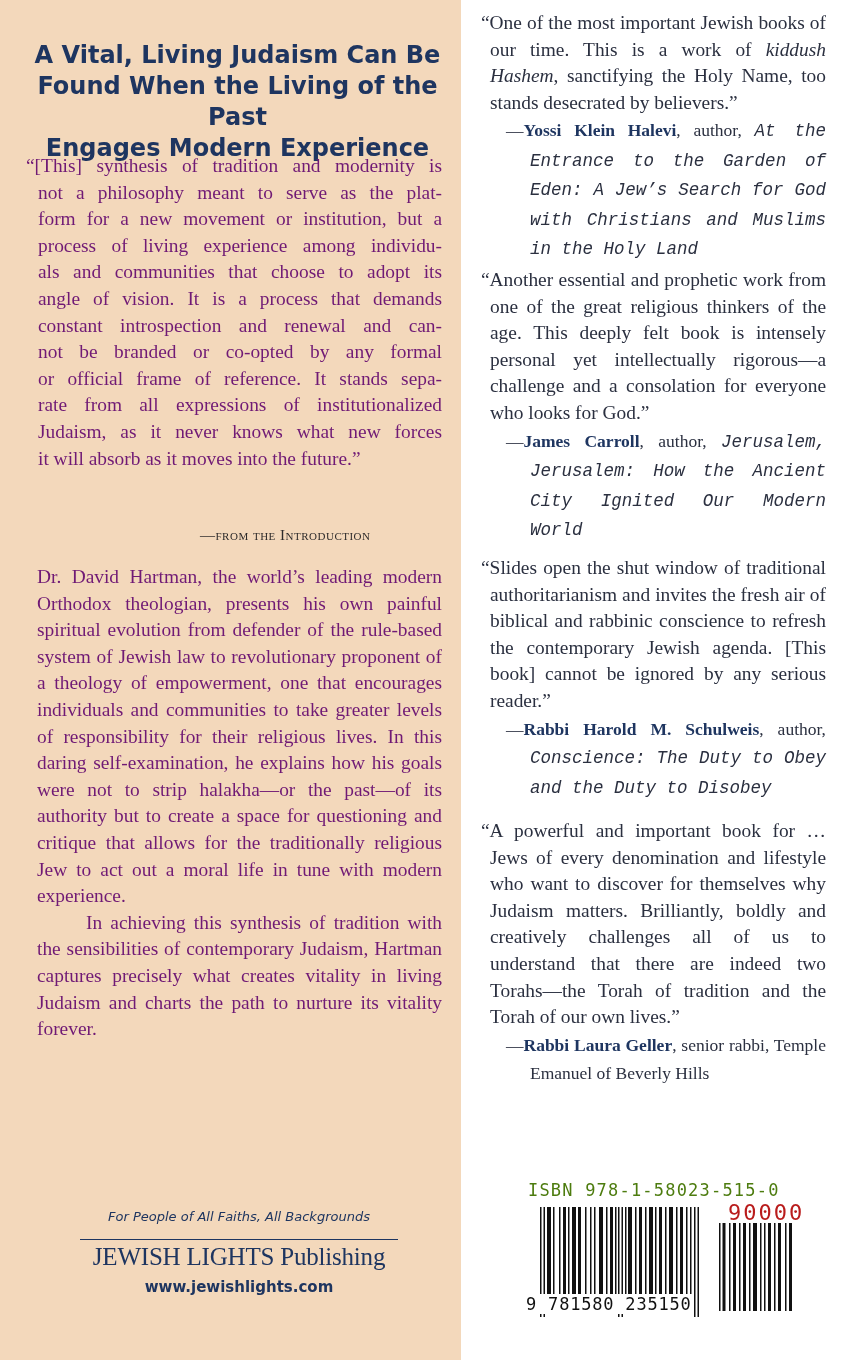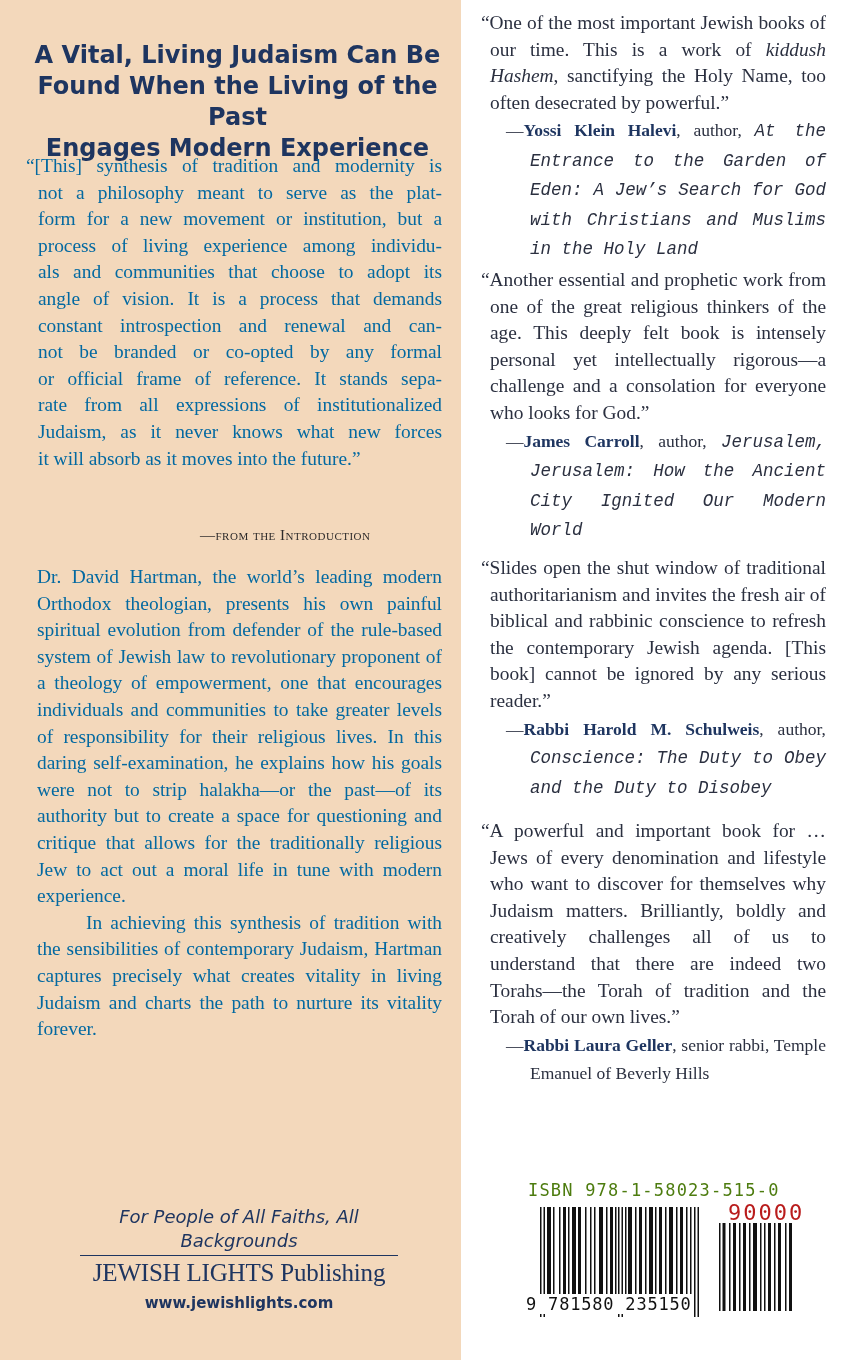--- a/index.html
+++ b/index.html
@@ -17,21 +17,21 @@
 
     .headline {
       position: absolute; left: 20px; top: 40px; width: 435px;
       text-align: center; color: #1e3560;
       font-family: "DejaVu Sans", "Liberation Sans", sans-serif;
       font-weight: bold; font-size: 24px; line-height: 31px;
     }
 
     .body-text {
       font-size: 19.4px; line-height: 26.6px; text-align: justify;
-      color: #0369a1;
+      color: #701a75;
     }
 
     .intro-quote {
       position: absolute; left: 26px; top: 153px; width: 416px;
     }
     .intro-quote .q-line { display: block; }
     .intro-quote .hang { padding-left: 12px; }
     .attribution-intro {
       position: absolute; left: 200px; top: 527px; width: 230px;
       text-align: left; font-size: 15px; letter-spacing: 0.5px; color: #2d2a2a;
@@ -42,21 +42,21 @@
       position: absolute; left: 37px; top: 564px; width: 405px;
     }
     .desc p { text-align: justify; }
     .desc .indent { text-indent: 49px; }
 
     .publisher {
       position: absolute; left: 80px; top: 1205px; width: 318px; text-align: center; color: #1e3560;
     }
     .tagline {
       font-family: "DejaVu Sans", "Liberation Sans", sans-serif; font-style: italic;
-      font-size: 18px; line-height: 24px; padding-bottom: 2px;
+      font-size: 13px; line-height: 24px; padding-bottom: 10px;
       border-bottom: 1.5px solid #1e3560;
     }
     .pub-name {
       font-family: "Liberation Serif", "DejaVu Serif", serif;
       font-size: 25px; line-height: 32px; margin-top: 1px; letter-spacing: -0.2px;
     }
     .website {
       font-family: "DejaVu Sans", "Liberation Sans", sans-serif; font-weight: bold;
       font-size: 15px; line-height: 26px; margin-top: 1px;
     }
@@ -136,21 +136,21 @@
     <div class="tagline">For People of All Faiths, All Backgrounds</div>
     <div class="pub-name">JEWISH LIGHTS Publishing</div>
     <div class="website">www.jewishlights.com</div>
   </div>
 </div>
 
 <div class="right-panel"></div>
 
 <div class="testimonials">
   <div class="testimonial t1">
-    <div class="t-quote"><span>“One of the most important Jewish books of our time. This is a work of </span><i>kiddush Hashem</i><span>, sanctifying the Holy Name, too often desecrated by powerful.”</span></div>
+    <div class="t-quote"><span>“One of the most important Jewish books of our time. This is a work of </span><i>kiddush Hashem</i><span>, sanctifying the Holy Name, too stands desecrated by believers.”</span></div>
     <div class="t-attr">—<span class="name">Yossi Klein Halevi</span><span>, author, </span><span class="work">At the Entrance to the Garden of Eden: A Jew’s Search for God with Christians and Muslims in the Holy Land</span></div>
   </div>
 
   <div class="testimonial t2">
     <div class="t-quote">“Another essential and prophetic work from one of the great religious thinkers of the age. This deeply felt book is intensely personal yet intellectually rigorous—a challenge and a consolation for everyone who looks for God.”</div>
     <div class="t-attr">—<span class="name">James Carroll</span><span>, author, </span><span class="work">Jerusalem, Jerusalem: How the Ancient City Ignited Our Modern World</span></div>
   </div>
 
   <div class="testimonial t3">
     <div class="t-quote">“Slides open the shut window of traditional authoritarianism and invites the fresh air of biblical and rabbinic conscience to refresh the contemporary Jewish agenda. [This book] cannot be ignored by any serious reader.”</div>

